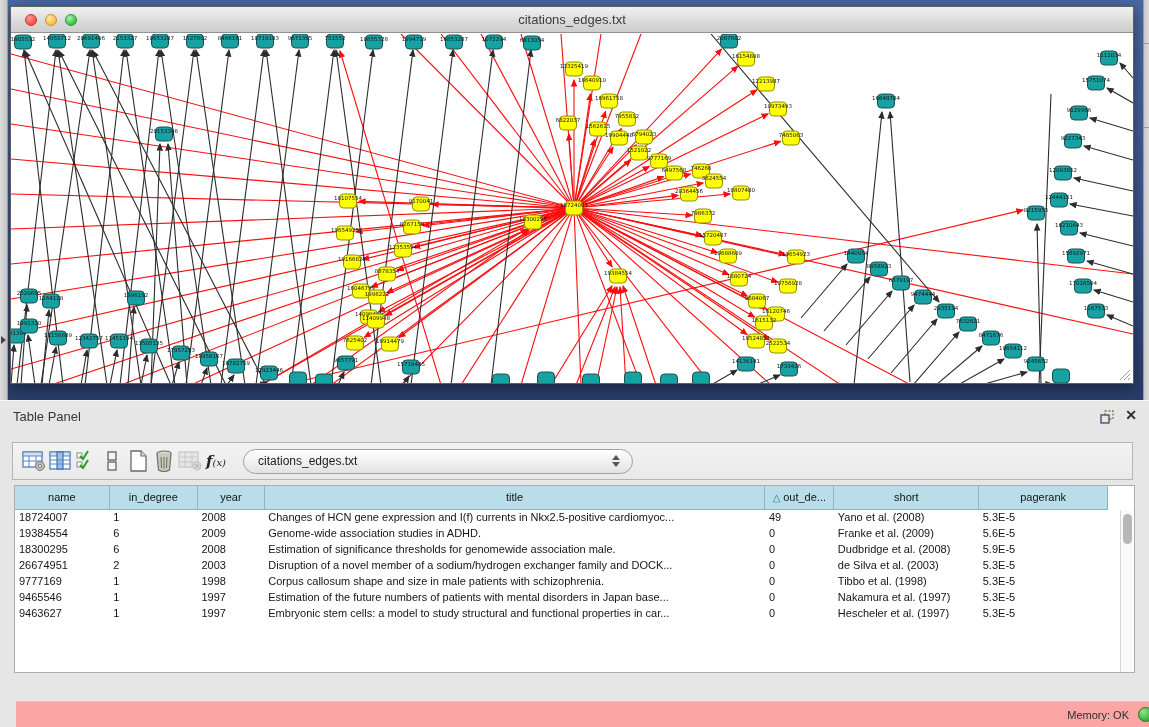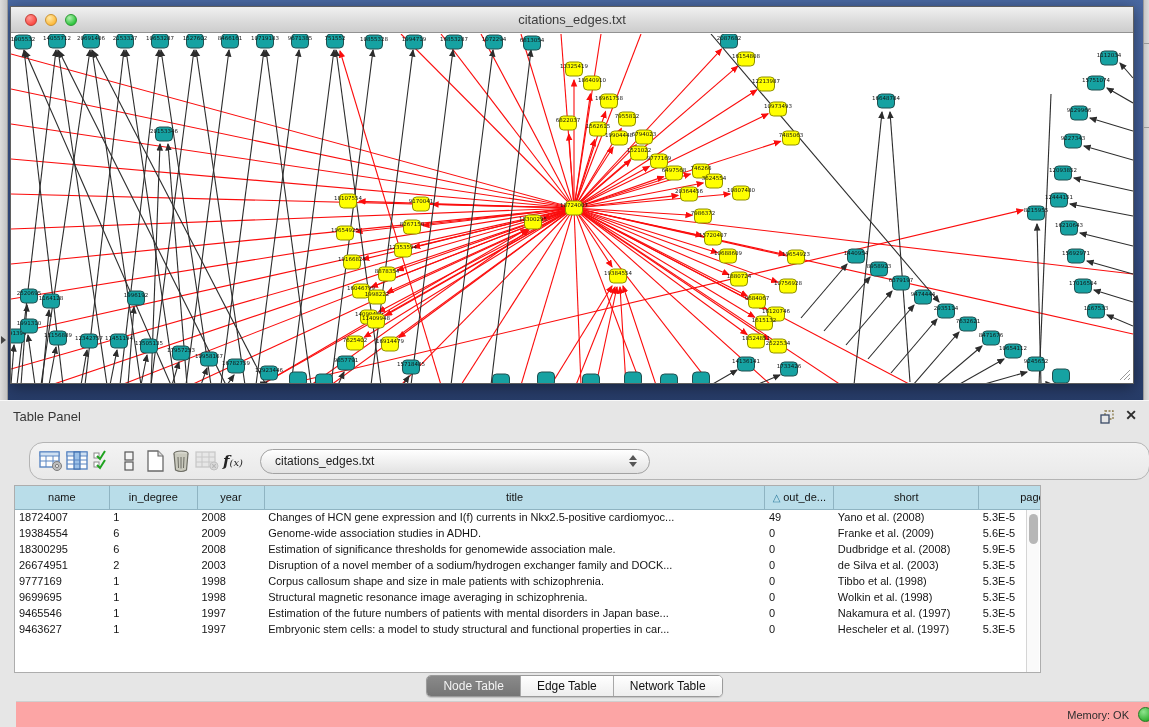--- a/index.html
+++ b/index.html
@@ -42,36 +42,36 @@
 
   
   .table-panel { position:absolute; left:0; top:400px; width:1149px; height:327px;
                  background:#e6e6e6; border-top:1px solid #f8f8f8; }
   .panel-header { position:absolute; left:0; top:0; width:100%; height:30px;padding-left:16px; }
   .panel-title { position:absolute; left:13px; top:8px; font-size:13px; color:#363636; }
   .panel-float { position:absolute; right:34px; top:8px; width:16px; height:16px; cursor:default; }
   .panel-close { position:absolute; right:10px; top:6px; width:16px; height:16px;
                  font-size:14px; font-weight:bold; color:#2d2d2d; text-align:center; line-height:16px; }
 
-  .toolbar { position:absolute; left:29px; top:41px; width:1121px; height:38px;
-             background:linear-gradient(180deg,#f3f3f3,#e9e9e9); border:1px solid #b4b4b4; border-radius:14px;
+  .toolbar { position:absolute; left:12px; top:41px; width:1121px; height:38px;
+             background:linear-gradient(180deg,#f3f3f3,#e9e9e9); border:1px solid #b4b4b4; border-radius:0;
              display:flex; align-items:center; padding-left:8px; }
   .tb-btn { width:26px; height:26px; display:flex; align-items:center; justify-content:center; }
   .tb-btn.disabled { opacity:.45; }
   .fx { font-family:"DejaVu Serif", serif; font-style:italic; font-size:15px; color:#222; }
   .fx small { font-size:10px; }
   .combo { margin-left:14px; width:390px; height:25px; border:1px solid #a2a2a2; border-radius:13px;
            background:linear-gradient(180deg,#ffffff,#e2e2e2); position:relative;
            display:flex; align-items:center; padding:0 30px 0 14px; }
   .combo .val { font-size:12px; color:#1c1c1c; }
   .combo .arrows { position:absolute; right:12px; top:5px; display:flex; flex-direction:column; gap:2px; }
   .combo .up { width:0; height:0; border-left:4px solid transparent; border-right:4px solid transparent; border-bottom:5px solid #555; }
   .combo .dn { width:0; height:0; border-left:4px solid transparent; border-right:4px solid transparent; border-top:5px solid #555; }
 
-  .tablebox { position:absolute; left:14px; top:84px; width:1027px; height:188px;
+  .tablebox { position:absolute; left:14px; top:84px; width:1121px; height:188px;
               background:#fff; border:1px solid #adadad; overflow:hidden; }
   table.grid { border-collapse:collapse; table-layout:fixed; width:1093px; font-size:11px; color:#141414; }
   table.grid th { height:23px; background:#b9dde9; border-right:1px solid #8fb4c2; border-bottom:1px solid #8fb4c2;
                   font-weight:normal; font-size:11px; text-align:center; overflow:hidden; white-space:nowrap; }
   table.grid td { height:16px; padding:0 4px; overflow:hidden; white-space:nowrap; text-overflow:clip; }
   .sort-tri { color:#2e7d9e; font-size:10px; }
   .vscroll { position:absolute; right:1px; top:24px; width:13px; height:162px; background:#fafafa; border-left:1px solid #d5d5d5; }
   .vthumb { position:absolute; left:2px; top:4px; width:9px; height:30px; background:#b7b7b7; border-radius:5px; }
 
   .tabsbar { position:absolute; left:0; top:274px; width:1149px; height:24px; text-align:center; }
@@ -865,29 +865,20 @@
           <tr>
             <td>9777169</td>
             <td>1</td>
             <td>1998</td>
             <td>Corpus callosum shape and size in male patients with schizophrenia.</td>
             <td>0</td>
             <td>Tibbo et al. (1998)</td>
             <td>5.3E-5</td>
           </tr>
           <tr>
-            <td>9699695</td>
-            <td>1</td>
-            <td>1998</td>
-            <td>Structural magnetic resonance image averaging in schizophrenia.</td>
-            <td>0</td>
-            <td>Wolkin et al. (1998)</td>
-            <td>5.3E-5</td>
-          </tr>
-          <tr>
             <td>9465546</td>
             <td>1</td>
             <td>1997</td>
             <td>Estimation of the future numbers of patients with mental disorders in Japan base...</td>
             <td>0</td>
             <td>Nakamura et al. (1997)</td>
             <td>5.3E-5</td>
           </tr>
           <tr>
             <td>9463627</td>
@@ -898,25 +889,18 @@
             <td>Hescheler et al. (1997)</td>
             <td>5.3E-5</td>
           </tr>
         </tbody>
     </table>
     <div class="vscroll">
       <div class="vthumb"></div>
     </div>
   </div>
 
-  <div class="tabsbar">
-    <div class="segmented" id="tabs">
-        <div class="segment active">Node Table</div>
-        <div class="segment">Edge Table</div>
-        <div class="segment">Network Table</div>
-      </div>
-  </div>
 
   <div class="statusbar">
     <span class="mem">Memory: OK</span>
     <span class="memdot"></span>
   </div>
 </div>
 
 </body></html>

